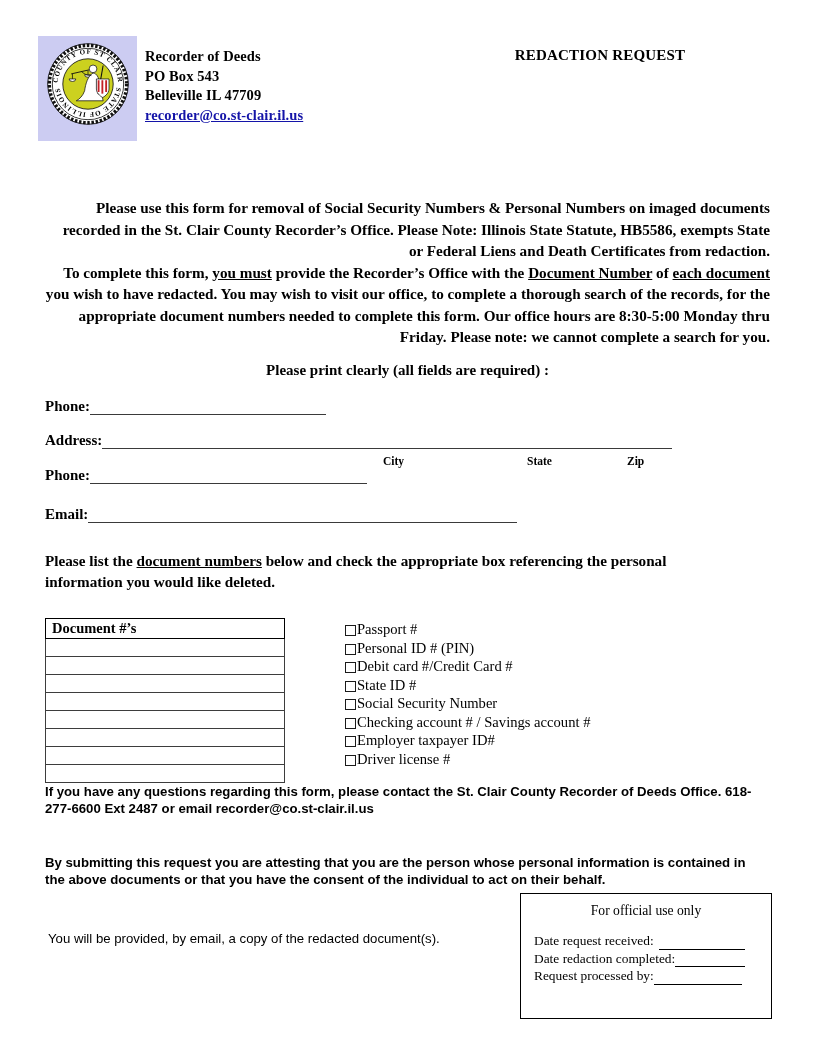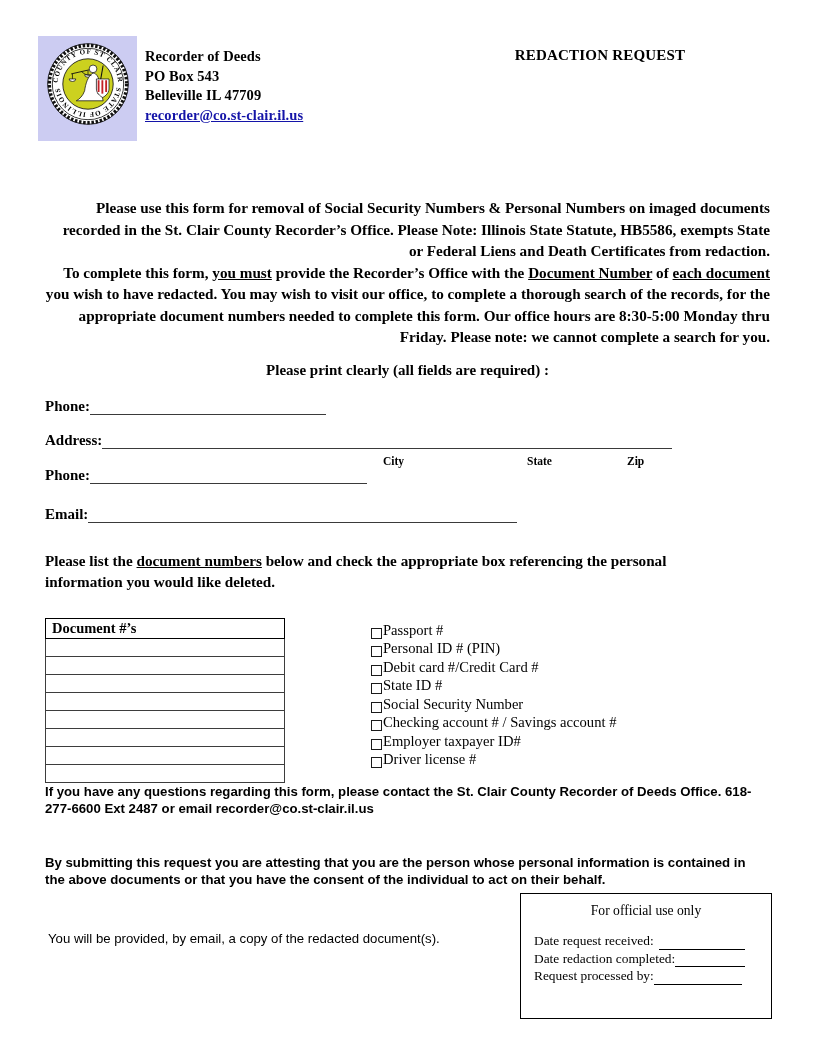--- a/index.html
+++ b/index.html
@@ -166,23 +166,22 @@
 
   
   .check-list {
     position: absolute;
     left: 345px;
     top: 620px;
     width: 420px;
   }
   .check-row {
     display: flex;
-    align-items: flex-end;
+    align-items: center;
     height: 18.5px;
-    margin-left: 26px;
   }
   .check-box {
     width: 11px;
     height: 11px;
     border: 1.2px solid #1a1a1a;
     background: #ffffff;
     flex: 0 0 auto;
     margin-top: 3px;
     box-sizing: border-box;
   }

